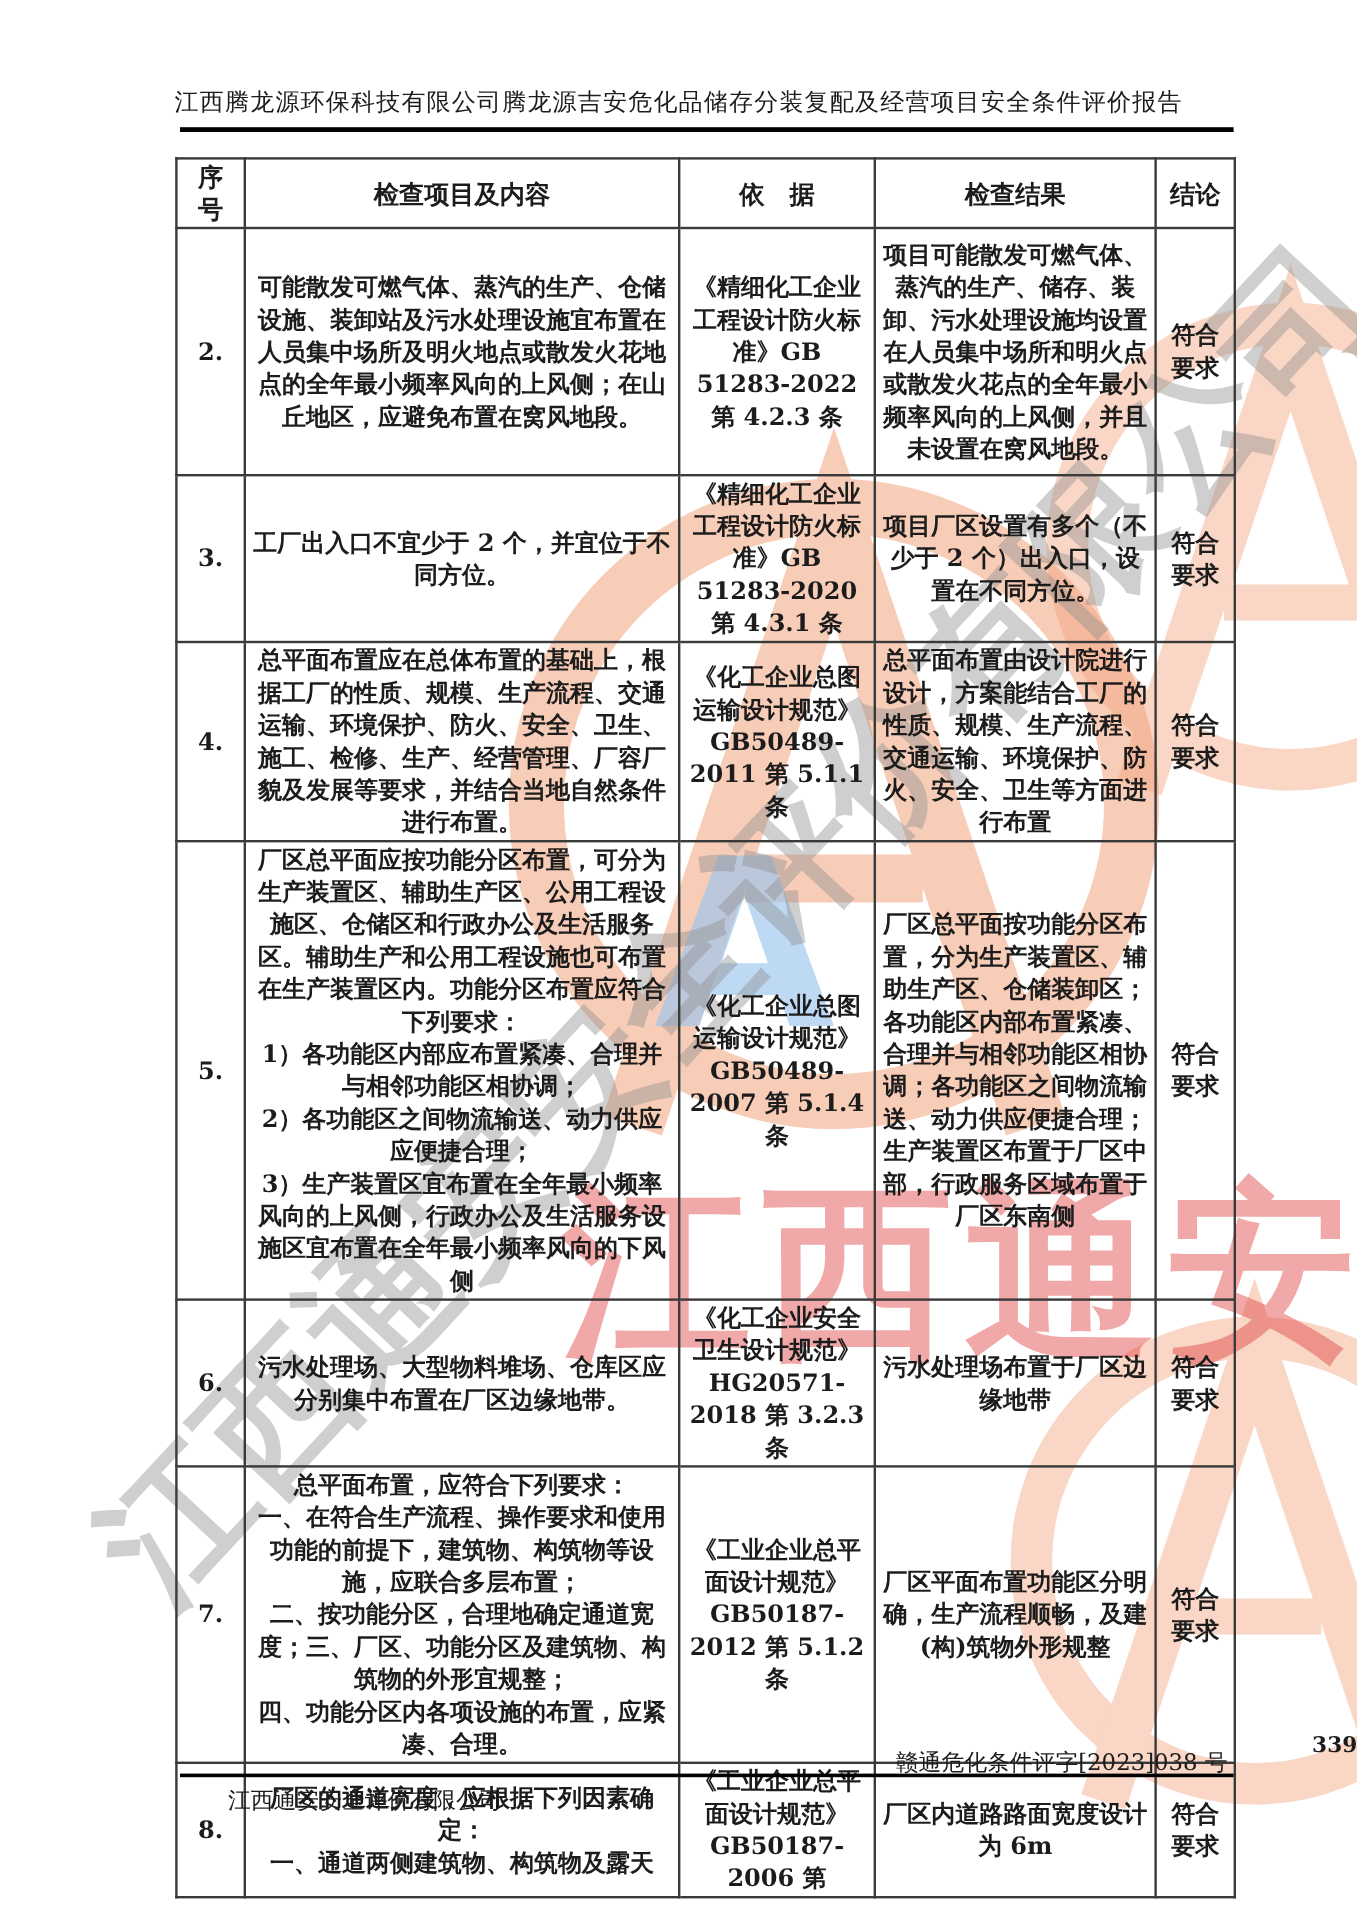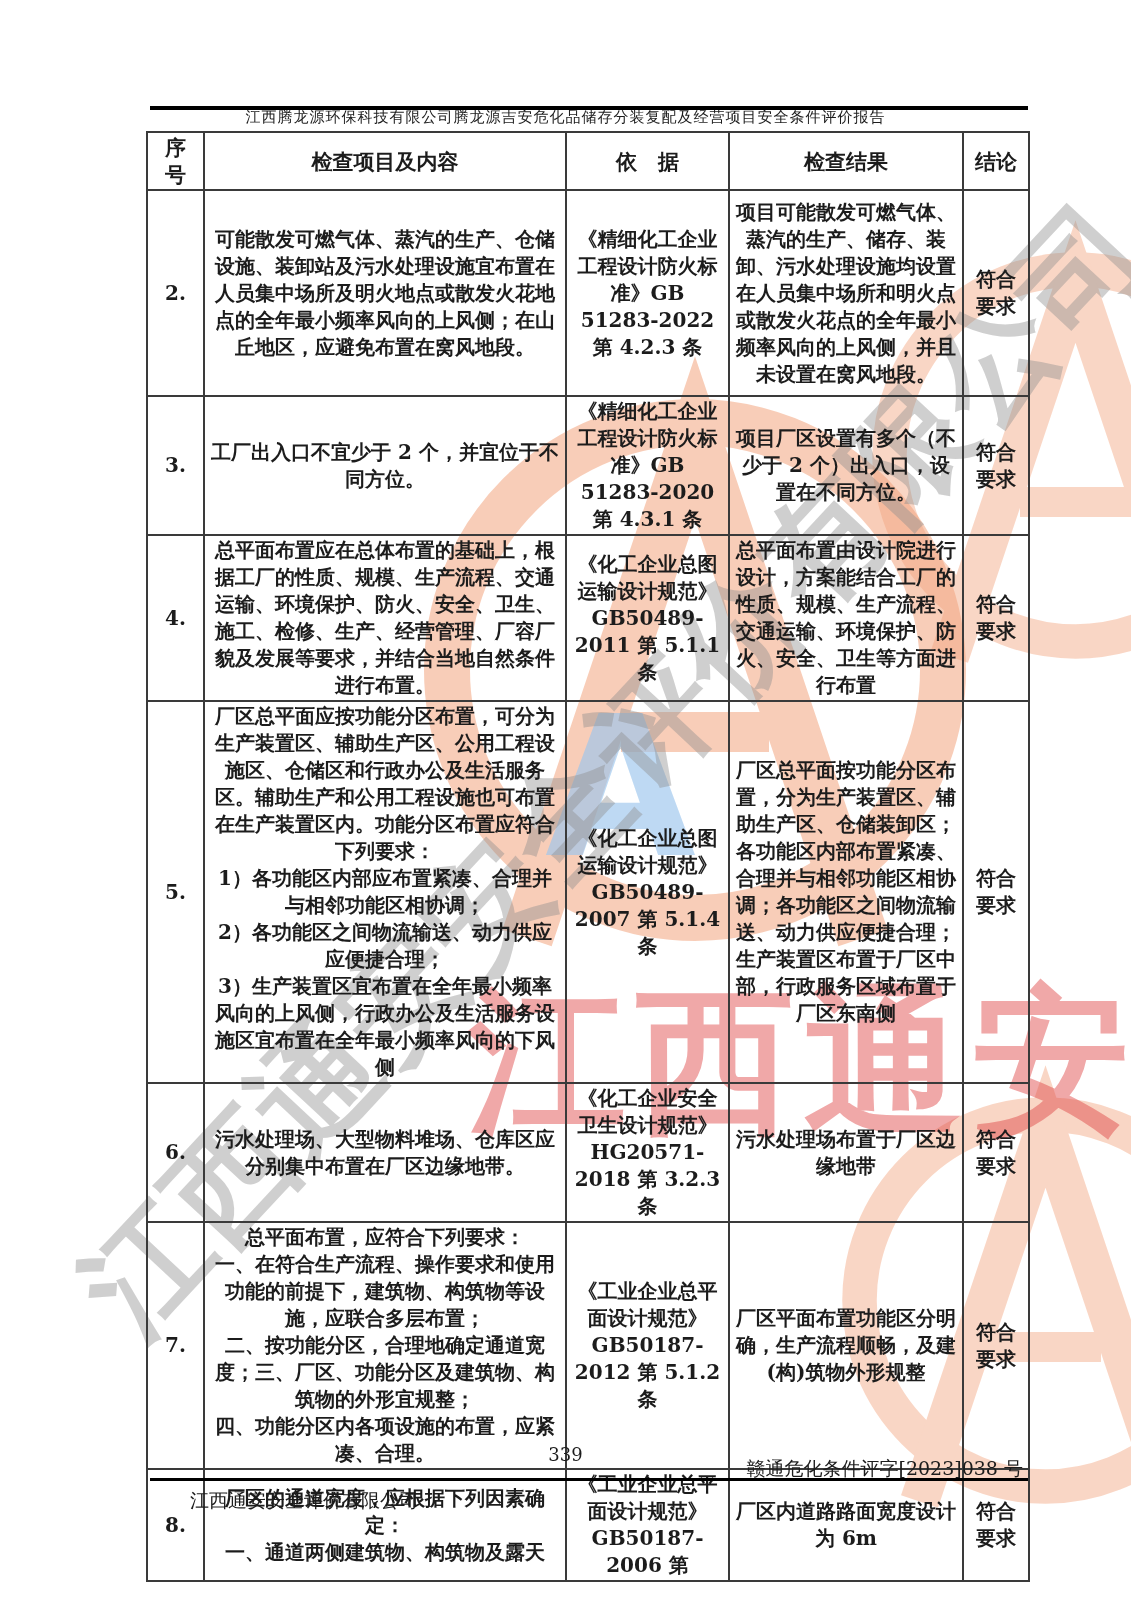--- a/index.html
+++ b/index.html
@@ -34,21 +34,21 @@
   .wm-blue-a{
     position:absolute;left:545px;top:690px;
     font-family:"DejaVu Sans","Liberation Sans",sans-serif;
     font-size:195px;font-weight:700;line-height:1;
     color:#9cc6ee;opacity:.65;
   }
   
   .content{position:absolute;inset:0;z-index:1;}
   .doc-header{
     position:absolute;left:0;top:72px;width:100%;
-    text-align:center;font-size:15px;letter-spacing:1px;margin-top:36px;
+    text-align:center;font-size:20px;letter-spacing:1px;
   }
   .doc-header-rule{
     position:absolute;left:150px;top:106px;width:878px;height:4px;background:#000;
   }
   table.checklist{
     position:absolute;left:146px;top:131px;
     width:882px;table-layout:fixed;
     border-collapse:collapse;
     font-size:20px;
   }
@@ -69,21 +69,21 @@
   tr.row-hd{height:55px;}
   tr.row-2{height:206px;}
   tr.row-3{height:101px;}
   tr.row-4{height:153px;}
   tr.row-5{height:369px;}
   tr.row-6{height:105px;}
   tr.row-7{height:213px;}
   tr.row-8{height:100px;}
   .page-number{
     position:absolute;left:0;top:1444px;width:100%;
-    text-align:center;font-size:18px;
+    text-align:right;font-size:18px;font-weight:bold;
   }
   .footer-rule{
     position:absolute;left:150px;top:1478px;width:878px;height:3px;background:#000;
   }
   .footer-left{
     position:absolute;left:190px;top:1488px;font-size:19px;
   }
   .footer-right{
     position:absolute;right:108px;top:1456px;font-size:19px;
   }

